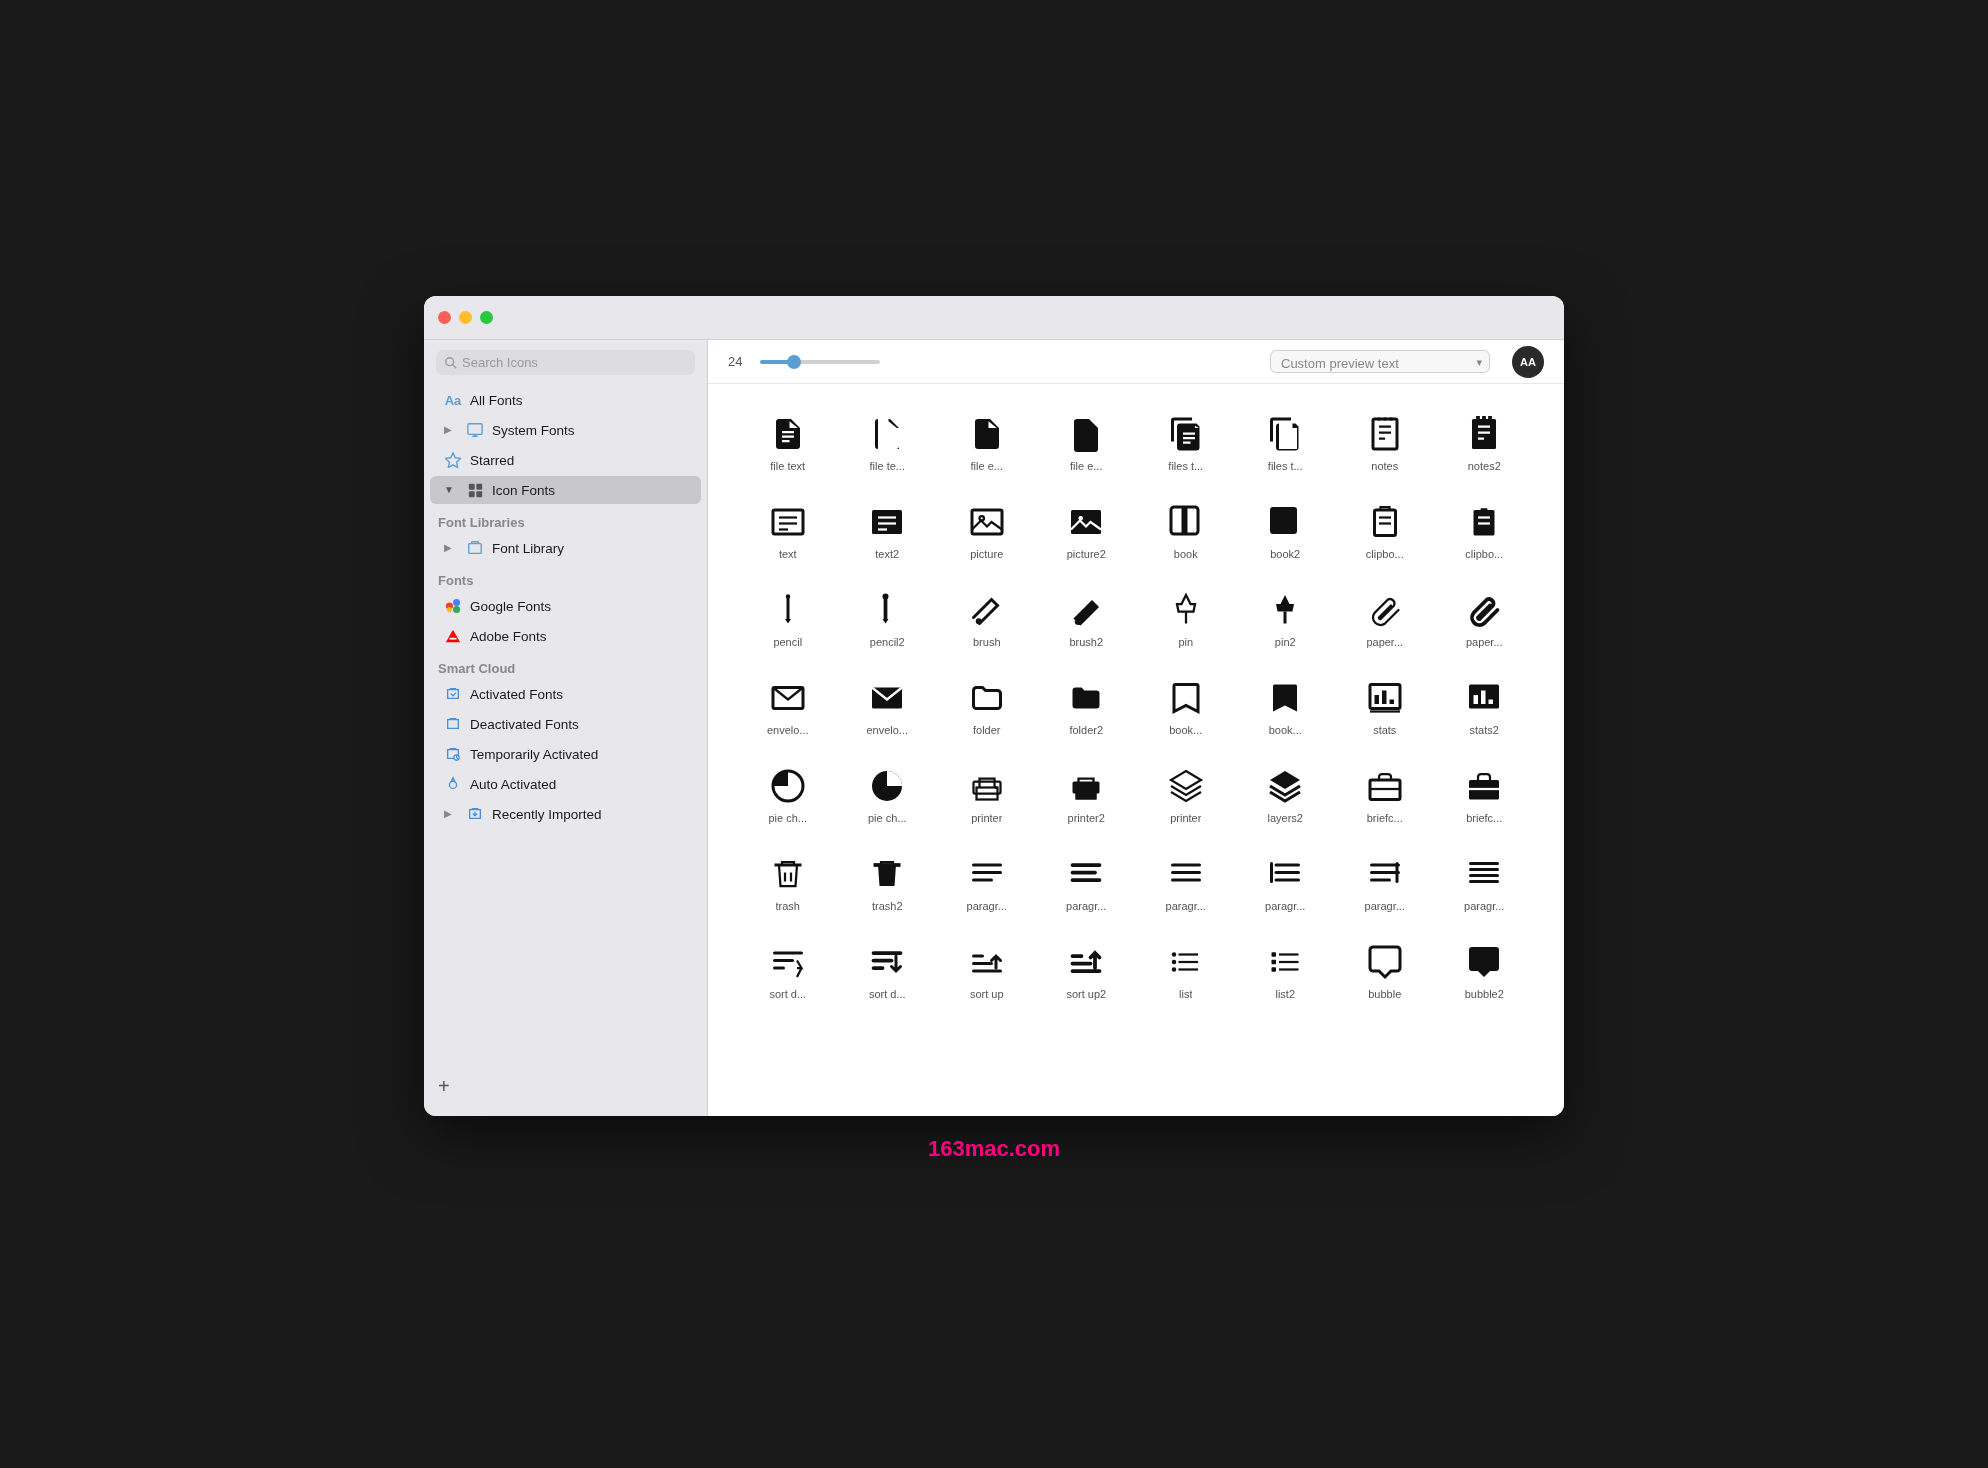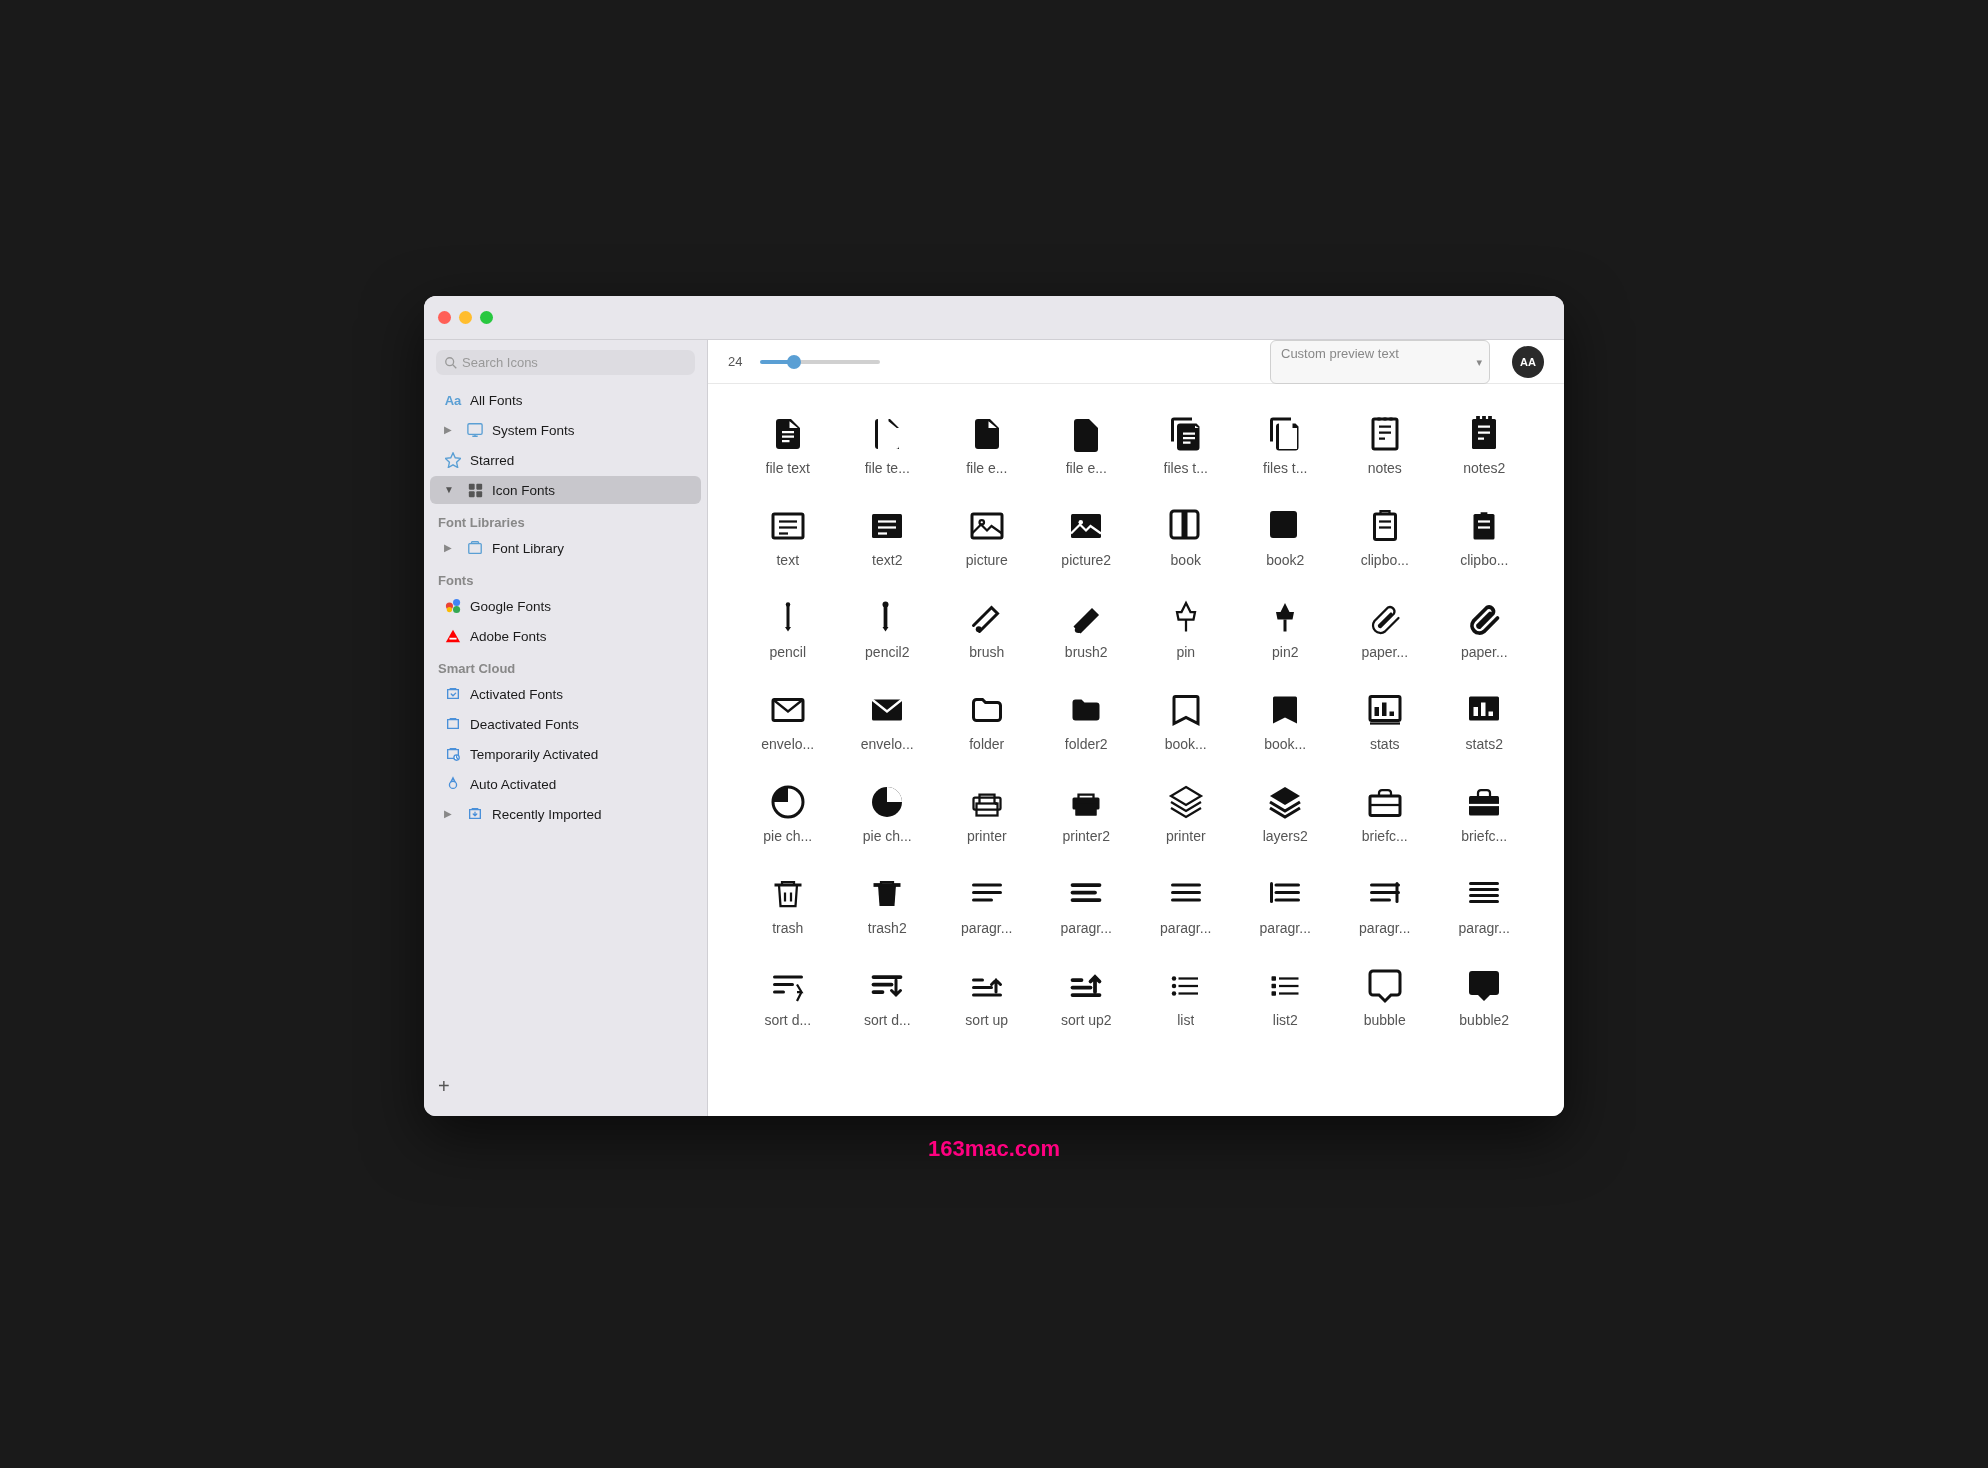--- a/index.html
+++ b/index.html
@@ -196,21 +196,21 @@
       display: flex;
       align-items: center;
       justify-content: center;
     }
     .icon-cell .icon-svg svg {
       width: 36px;
       height: 36px;
       fill: #111;
     }
     .icon-label {
-      font-size: 14px;
+      font-size: 11px;
       color: #555;
       text-align: center;
       max-width: 70px;
       white-space: nowrap;
       overflow: hidden;
       text-overflow: ellipsis;
     }
     
     ::-webkit-scrollbar { width: 6px; }
     ::-webkit-scrollbar-thumb { background: #ccc; border-radius: 3px; }
@@ -222,21 +222,21 @@
       font-size: 22px;
       font-weight: 700;
     }
     
     .dropdown-wrap {
       position: relative;
       margin-left: auto;
       margin-right: 10px;
     }
     .dropdown-wrap select {
-      padding: 5px 30px 22px 10px;
+      padding: 5px 30px 1px 10px;
       border-radius: 6px;
       border: 1px solid #d0d0d0;
       background: #f7f7f7;
       font-size: 13px;
       color: #888;
       min-width: 220px;
       appearance: none;
       -webkit-appearance: none;
       outline: none;
       cursor: pointer;

